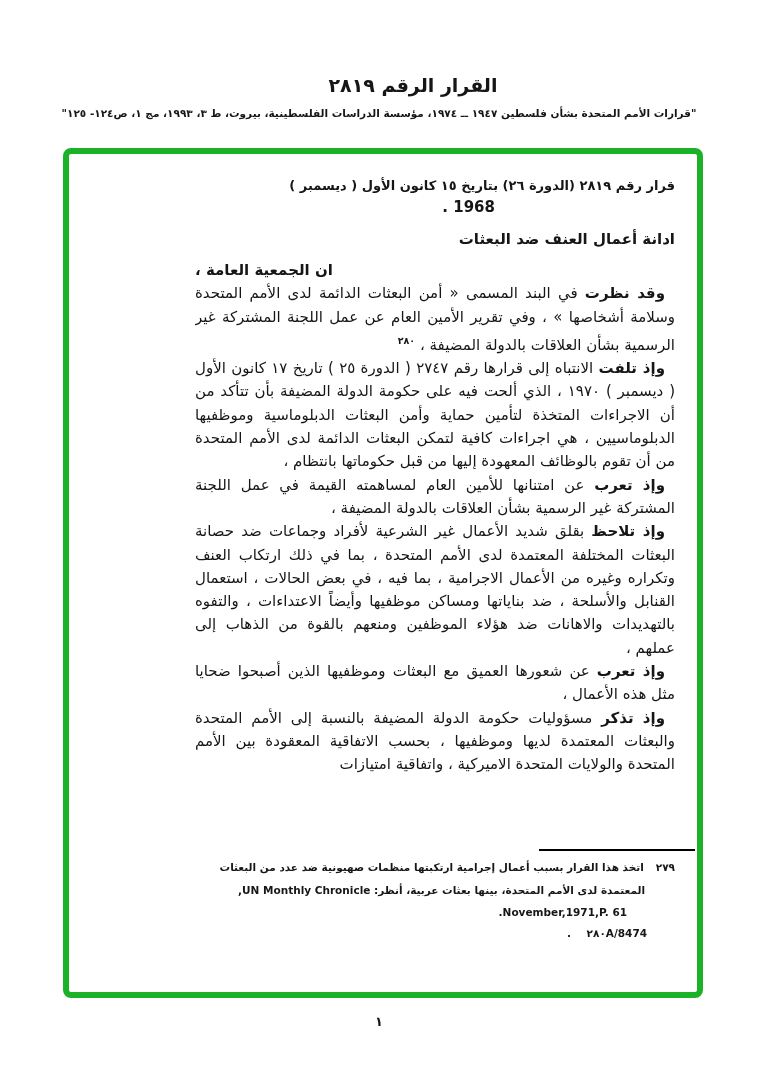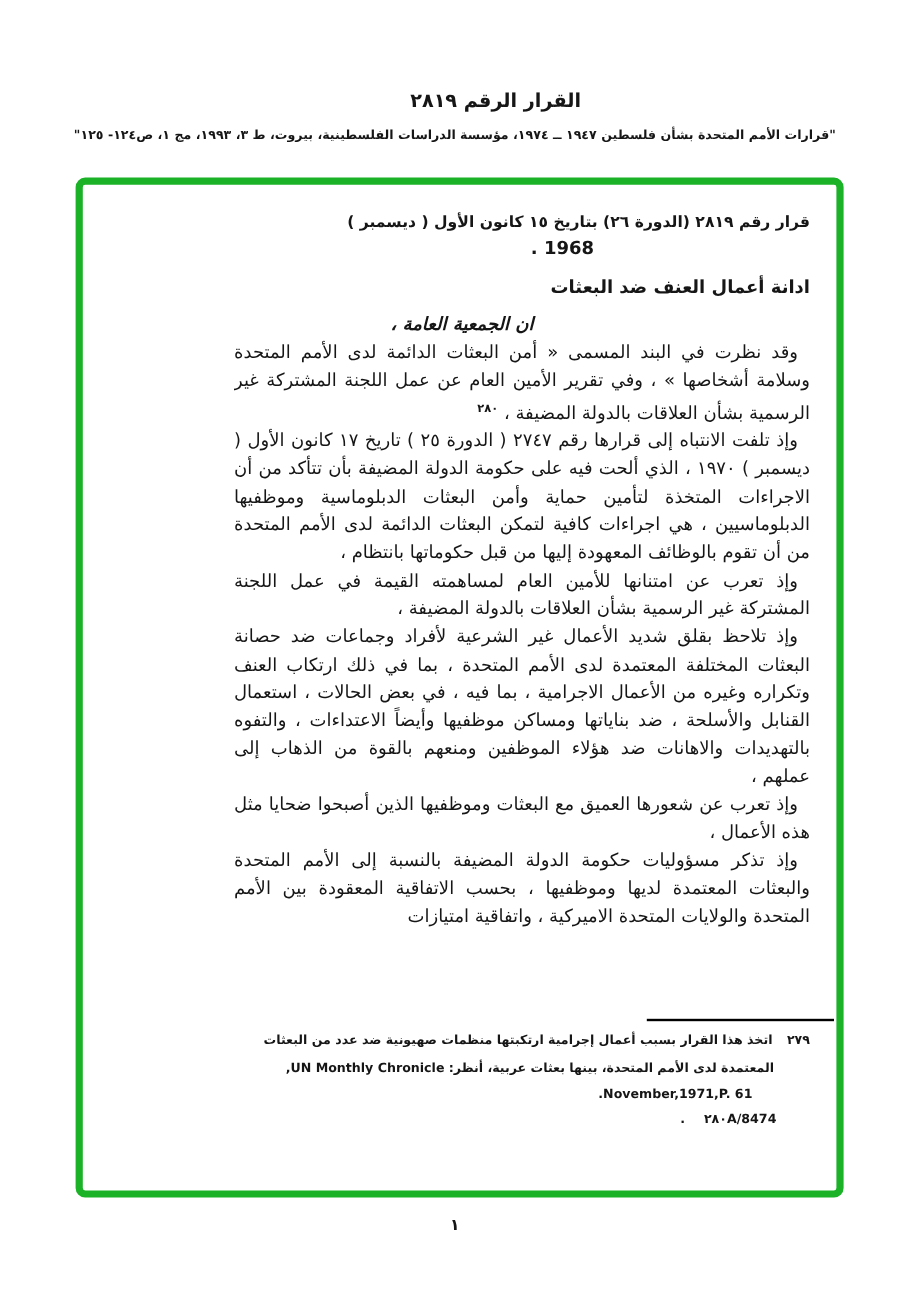--- a/index.html
+++ b/index.html
@@ -3,21 +3,21 @@
 <meta charset="utf-8">
 <style>
   html,body{margin:0;padding:0;}
   body{
     width:758px;height:1078px;position:relative;background:#ffffff;
     font-family:"DejaVu Sans",sans-serif;color:#161616;overflow:hidden;
   }
   .hdr-title{
     position:absolute;top:74px;left:0;width:758px;text-align:center;
     padding-left:68px;box-sizing:border-box;
-    font-size:16px;font-weight:bold;direction:rtl;
+    font-size:19px;font-weight:bold;direction:rtl;
   }
   .hdr-cite{
     position:absolute;top:107px;left:0;width:758px;text-align:center;
     font-size:10.5px;font-weight:bold;direction:rtl;white-space:nowrap;
     letter-spacing:0px;
   }
   .frame{
     position:absolute;left:63px;top:148px;width:640px;height:850px;
     box-sizing:border-box;border:6px solid #1cb228;border-radius:8px;
     background:transparent;
@@ -33,22 +33,22 @@
   .res-title2{
     font-size:15px;font-weight:bold;line-height:20px;margin-right:180px;
   }
   .subject{
     margin-top:10px;margin-left:50px;
     font-size:15px;font-weight:bold;line-height:24px;
   }
   sup{font-size:9.5px;font-weight:bold;}
   .body-text{margin-top:8px;font-size:15px;line-height:23.3px;}
   .body-text p{margin:0;text-align:justify;text-indent:10px;}
-  .body-text p.opening{text-indent:100px;font-weight:bold;text-align:center;font-style:italic;}
-  .body-text b{font-weight:normal;}
+  .body-text p.opening{text-indent:100px;font-weight:bold;text-align:left;}
+  .body-text b{font-weight:bold;}
   .fn-sep{
     position:absolute;top:695px;right:2px;width:156px;height:2px;background:#000;
   }
   .fn{
     position:absolute;direction:rtl;font-size:10.5px;font-weight:bold;
     white-space:nowrap;line-height:15px;
   }
   .fn .fn-num{margin-left:12px;}
   .fn1l1{top:706px;right:22px;}
   .fn1l2{top:729px;right:52px;}

